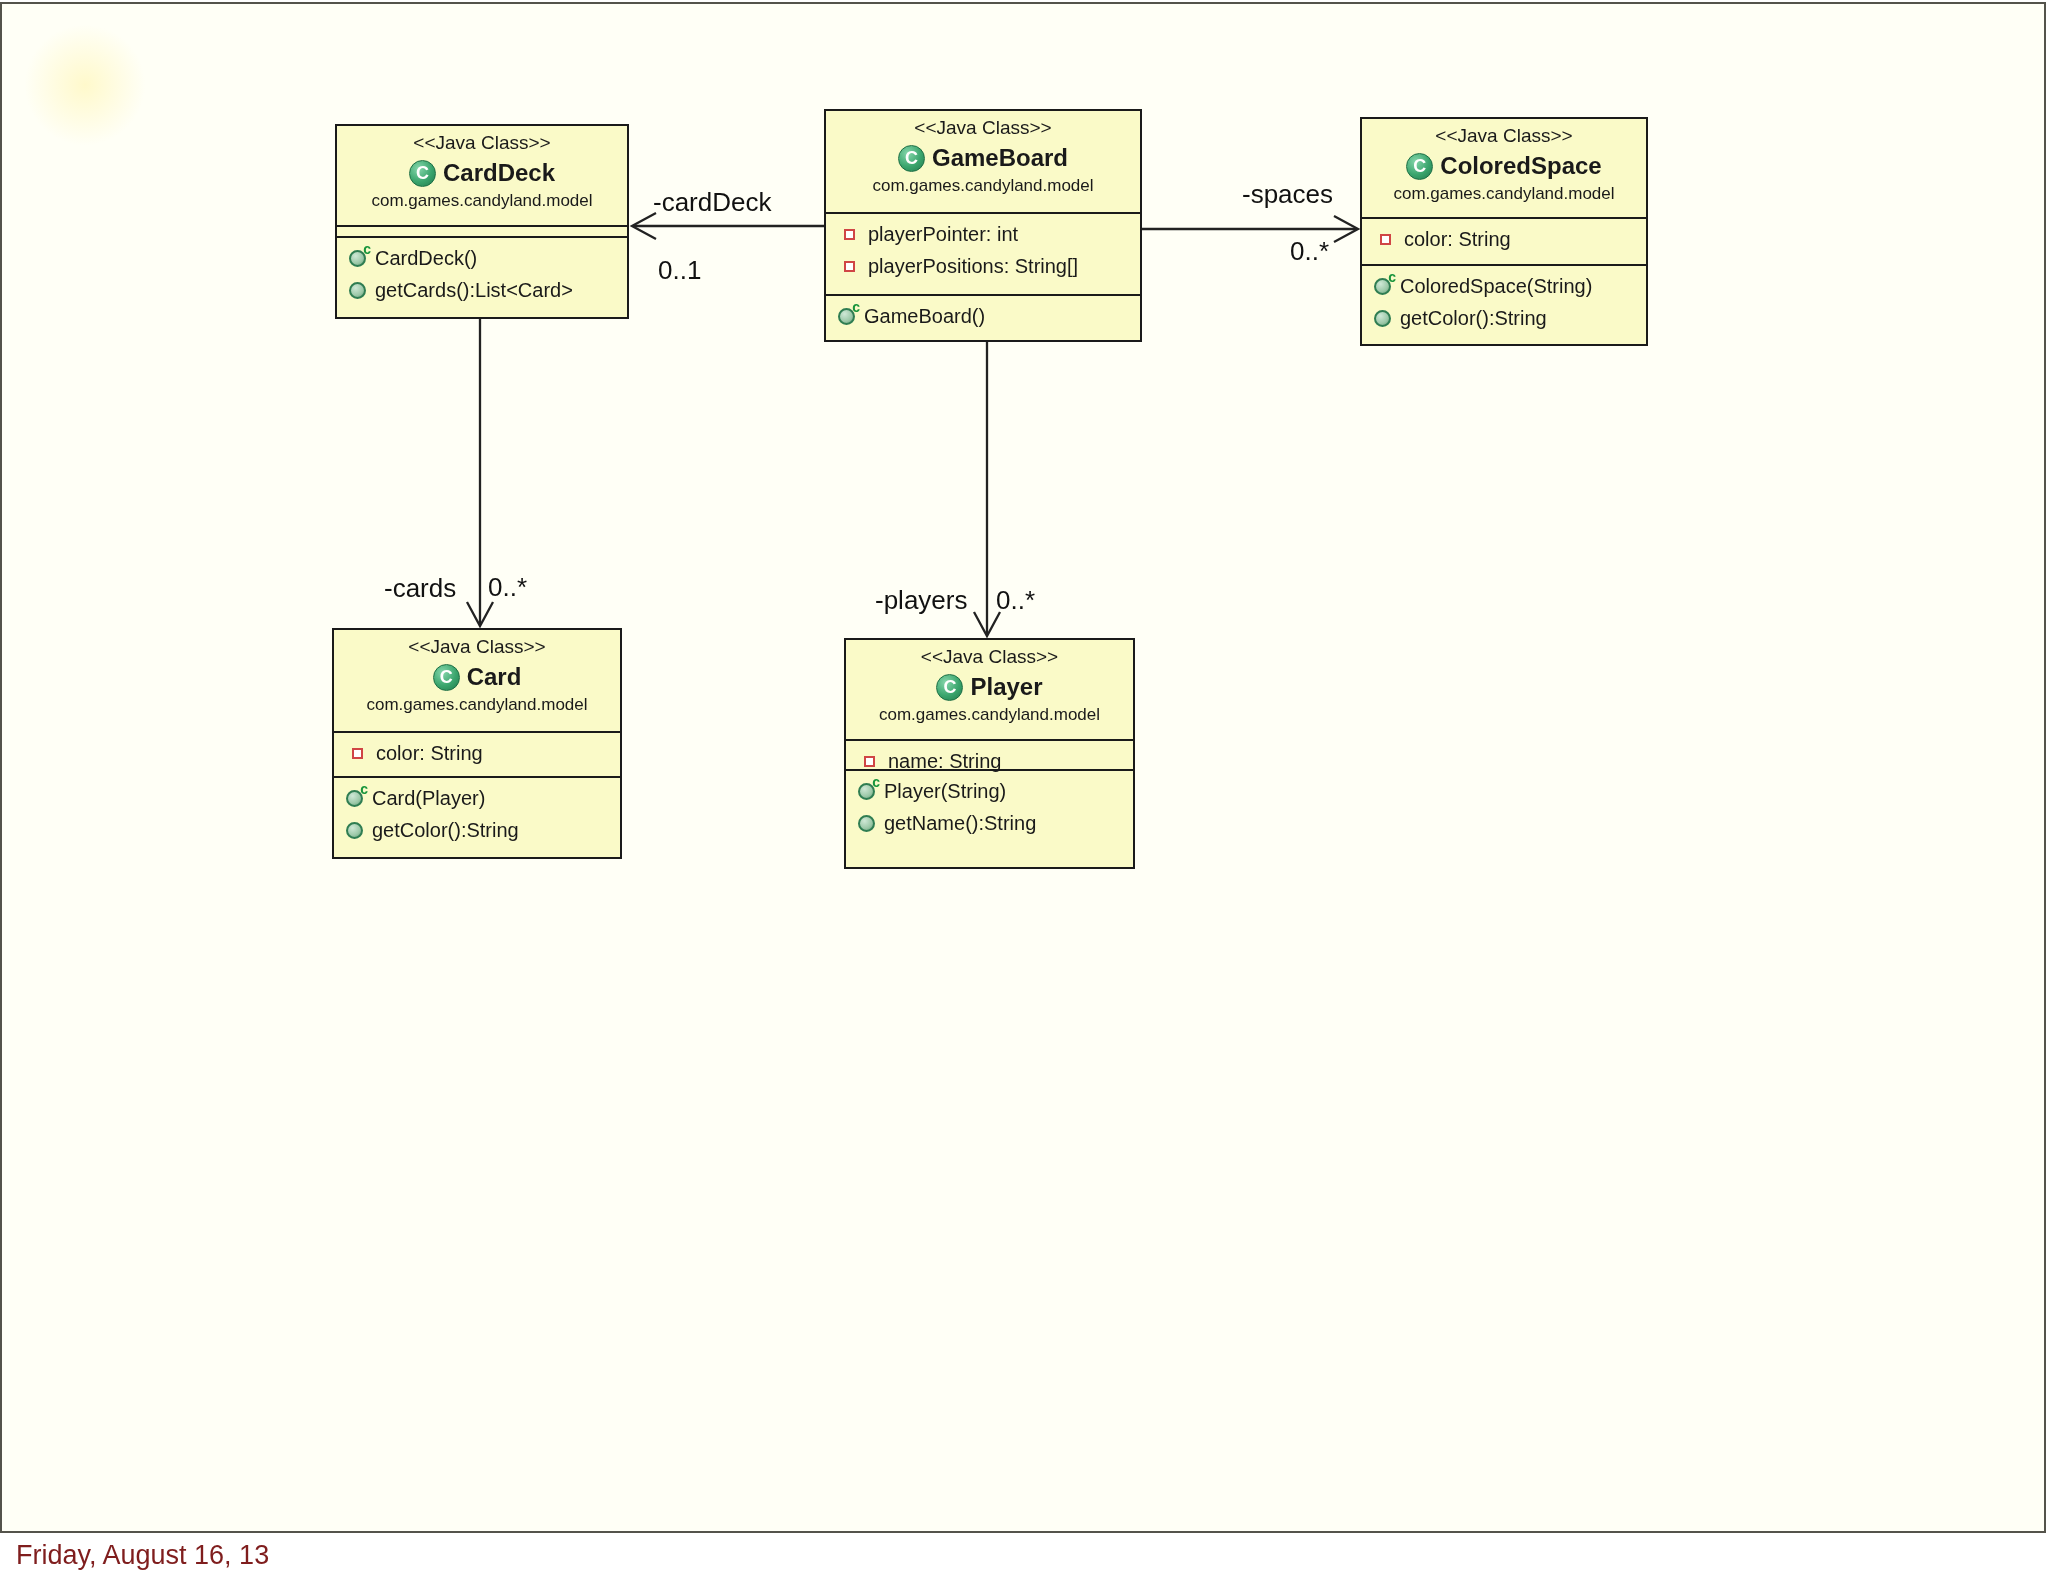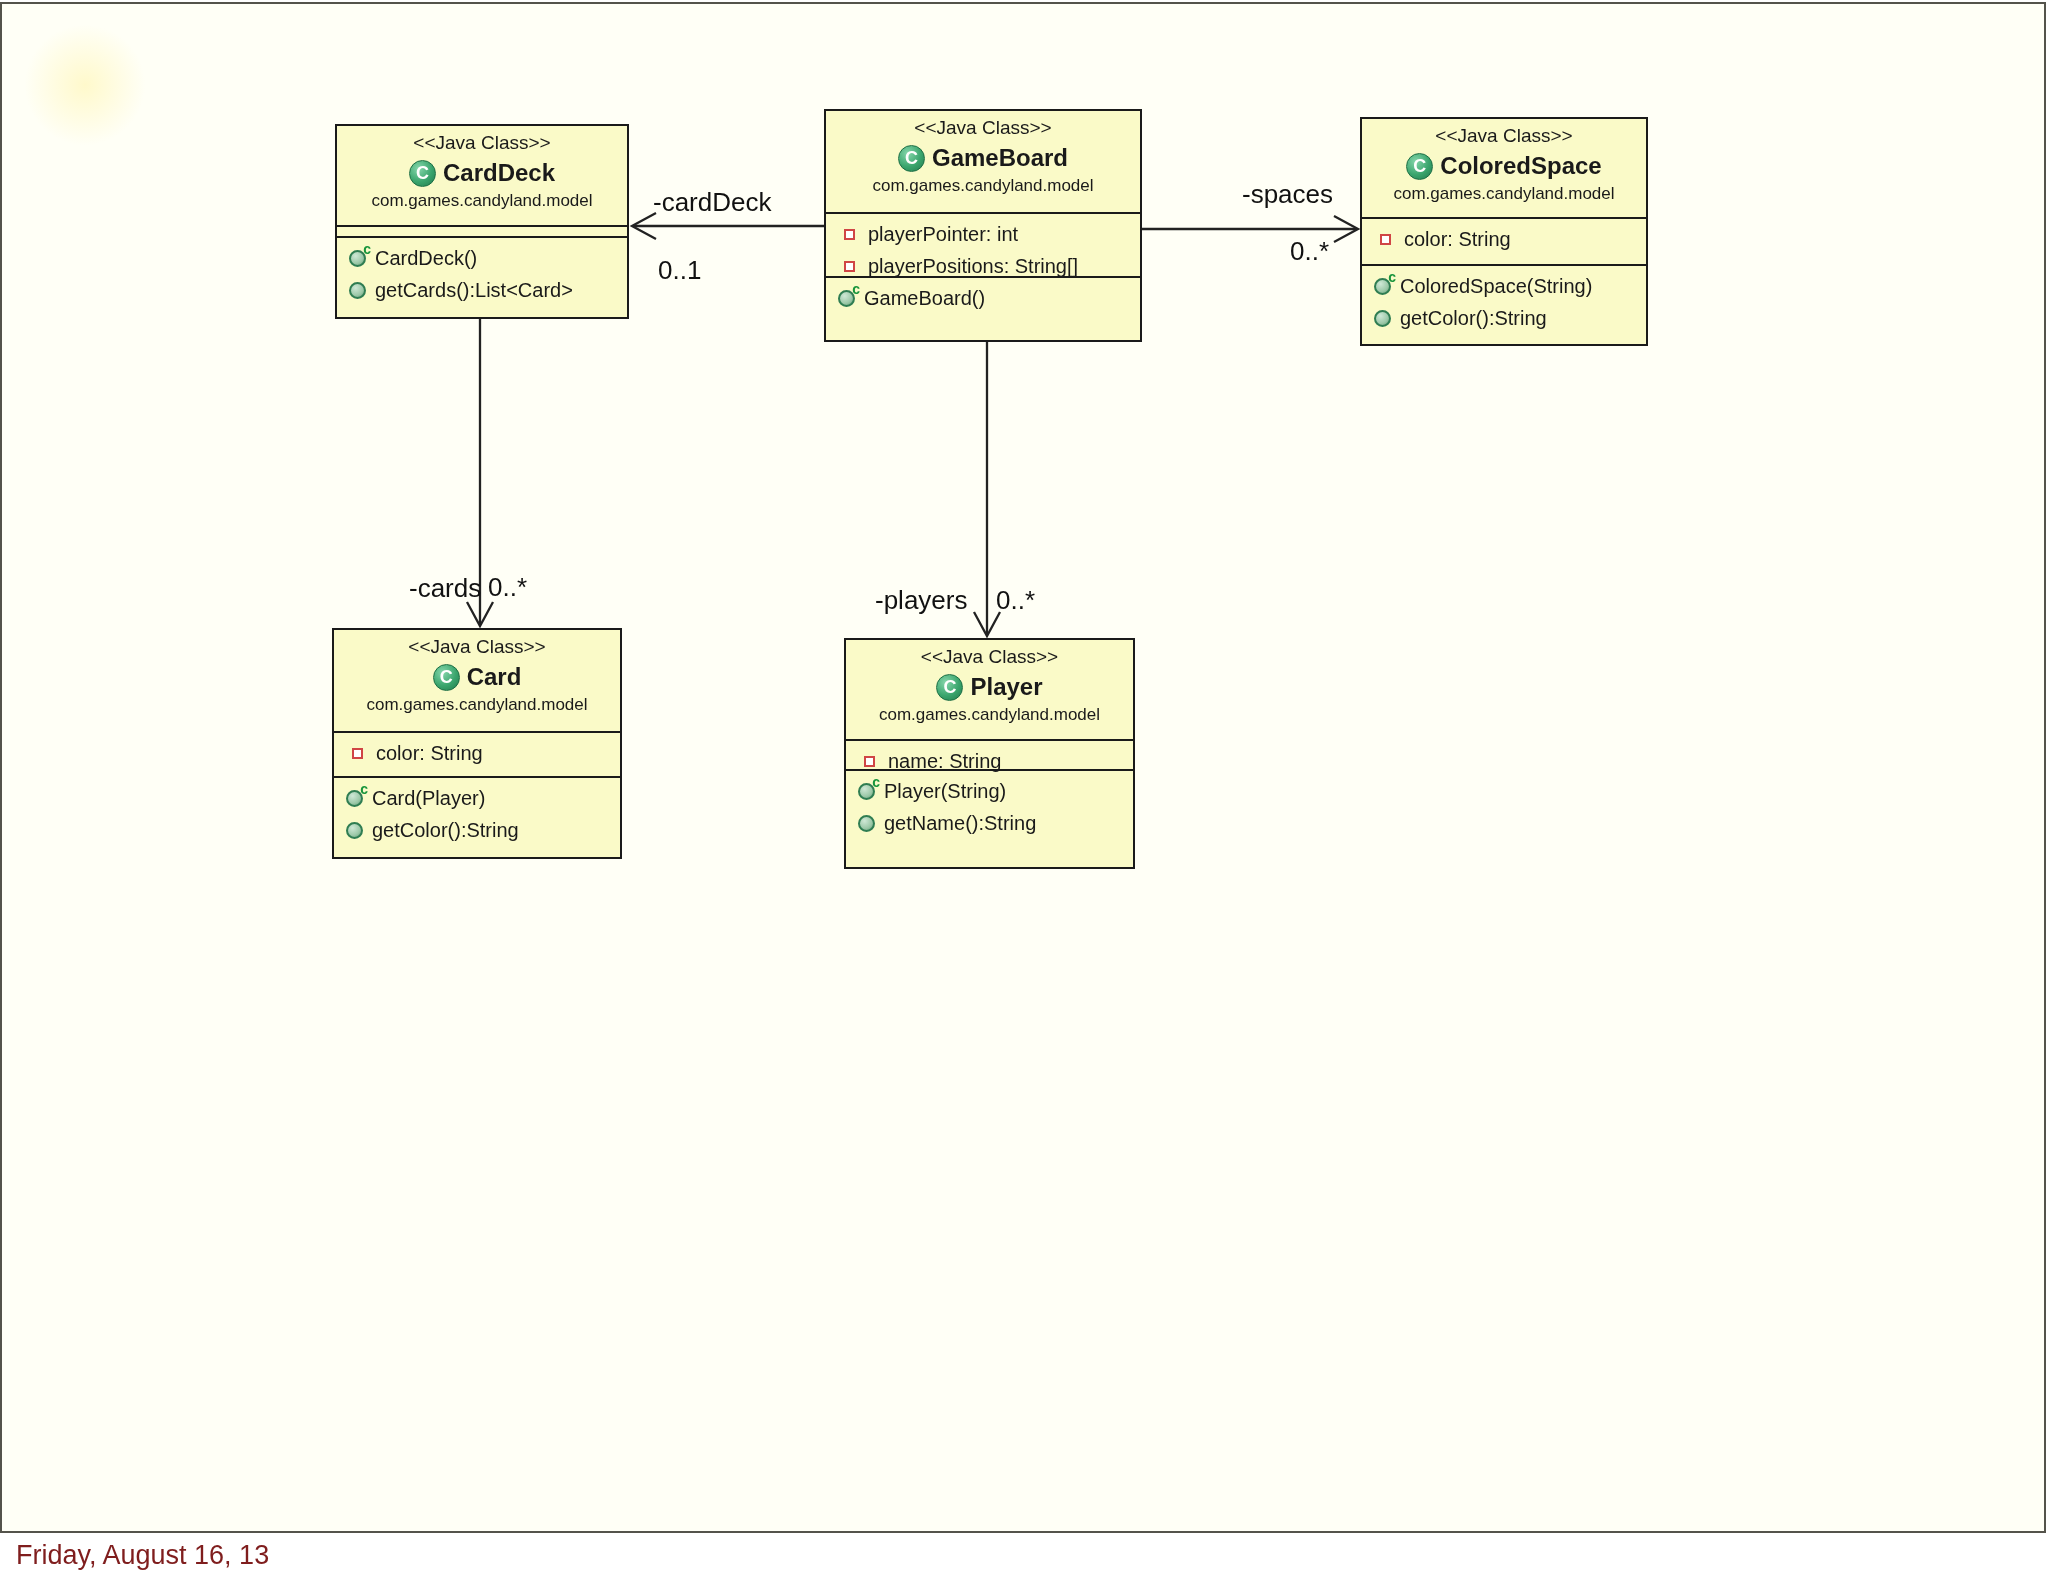--- a/index.html
+++ b/index.html
@@ -76,21 +76,21 @@
     <line x1="985" y1="338" x2="985" y2="631" stroke="#222" stroke-width="2.3"></line>
     <polyline points="972,608 985,632 998,608" fill="none" stroke="#222" stroke-width="2.3"></polyline>
   </svg>
 
   <div class="rel-label" style="left:651px;top:183px;">-cardDeck</div>
   <div class="rel-label" style="left:656px;top:227px;margin-top:24px;">0..1</div>
 
   <div class="rel-label" style="left:1240px;top:175px;">-spaces</div>
   <div class="rel-label" style="left:1288px;top:232px;">0..*</div>
 
-  <div class="rel-label" style="left:407px;top:569px;text-align:right;">-cards</div>
+  <div class="rel-label" style="left:382px;top:569px;text-align:right;">-cards</div>
   <div class="rel-label" style="left:486px;top:568px;">0..*</div>
 
   <div class="rel-label" style="left:873px;top:581px;">-players</div>
   <div class="rel-label" style="left:994px;top:581px;">0..*</div>
 
   <div class="uml-class" style="left:333px;top:120px;width:294px;height:195px;">
     <div class="cmp hdr" style="height:99px;">
       <div class="stereotype">&lt;&lt;Java Class&gt;&gt;</div>
       <div class="name-row">
         <span class="class-icon">C</span>
@@ -115,21 +115,21 @@
 
   <div class="uml-class" style="left:822px;top:105px;width:318px;height:233px;">
     <div class="cmp hdr" style="height:101px;">
       <div class="stereotype">&lt;&lt;Java Class&gt;&gt;</div>
       <div class="name-row">
         <span class="class-icon">C</span>
         <span class="class-name">GameBoard</span>
       </div>
       <div class="pkg">com.games.candyland.model</div>
     </div>
-    <div class="cmp body" style="height:64px;">
+    <div class="cmp body" style="height:82px;">
       <div class="row attr-row">
         <span class="field-icon"></span>
         <span>playerPointer: int</span>
       </div>
       <div class="row attr-row">
         <span class="field-icon"></span>
         <span>playerPositions: String[]</span>
       </div>
     </div>
     <div class="cmp body" style="height:46px;">

